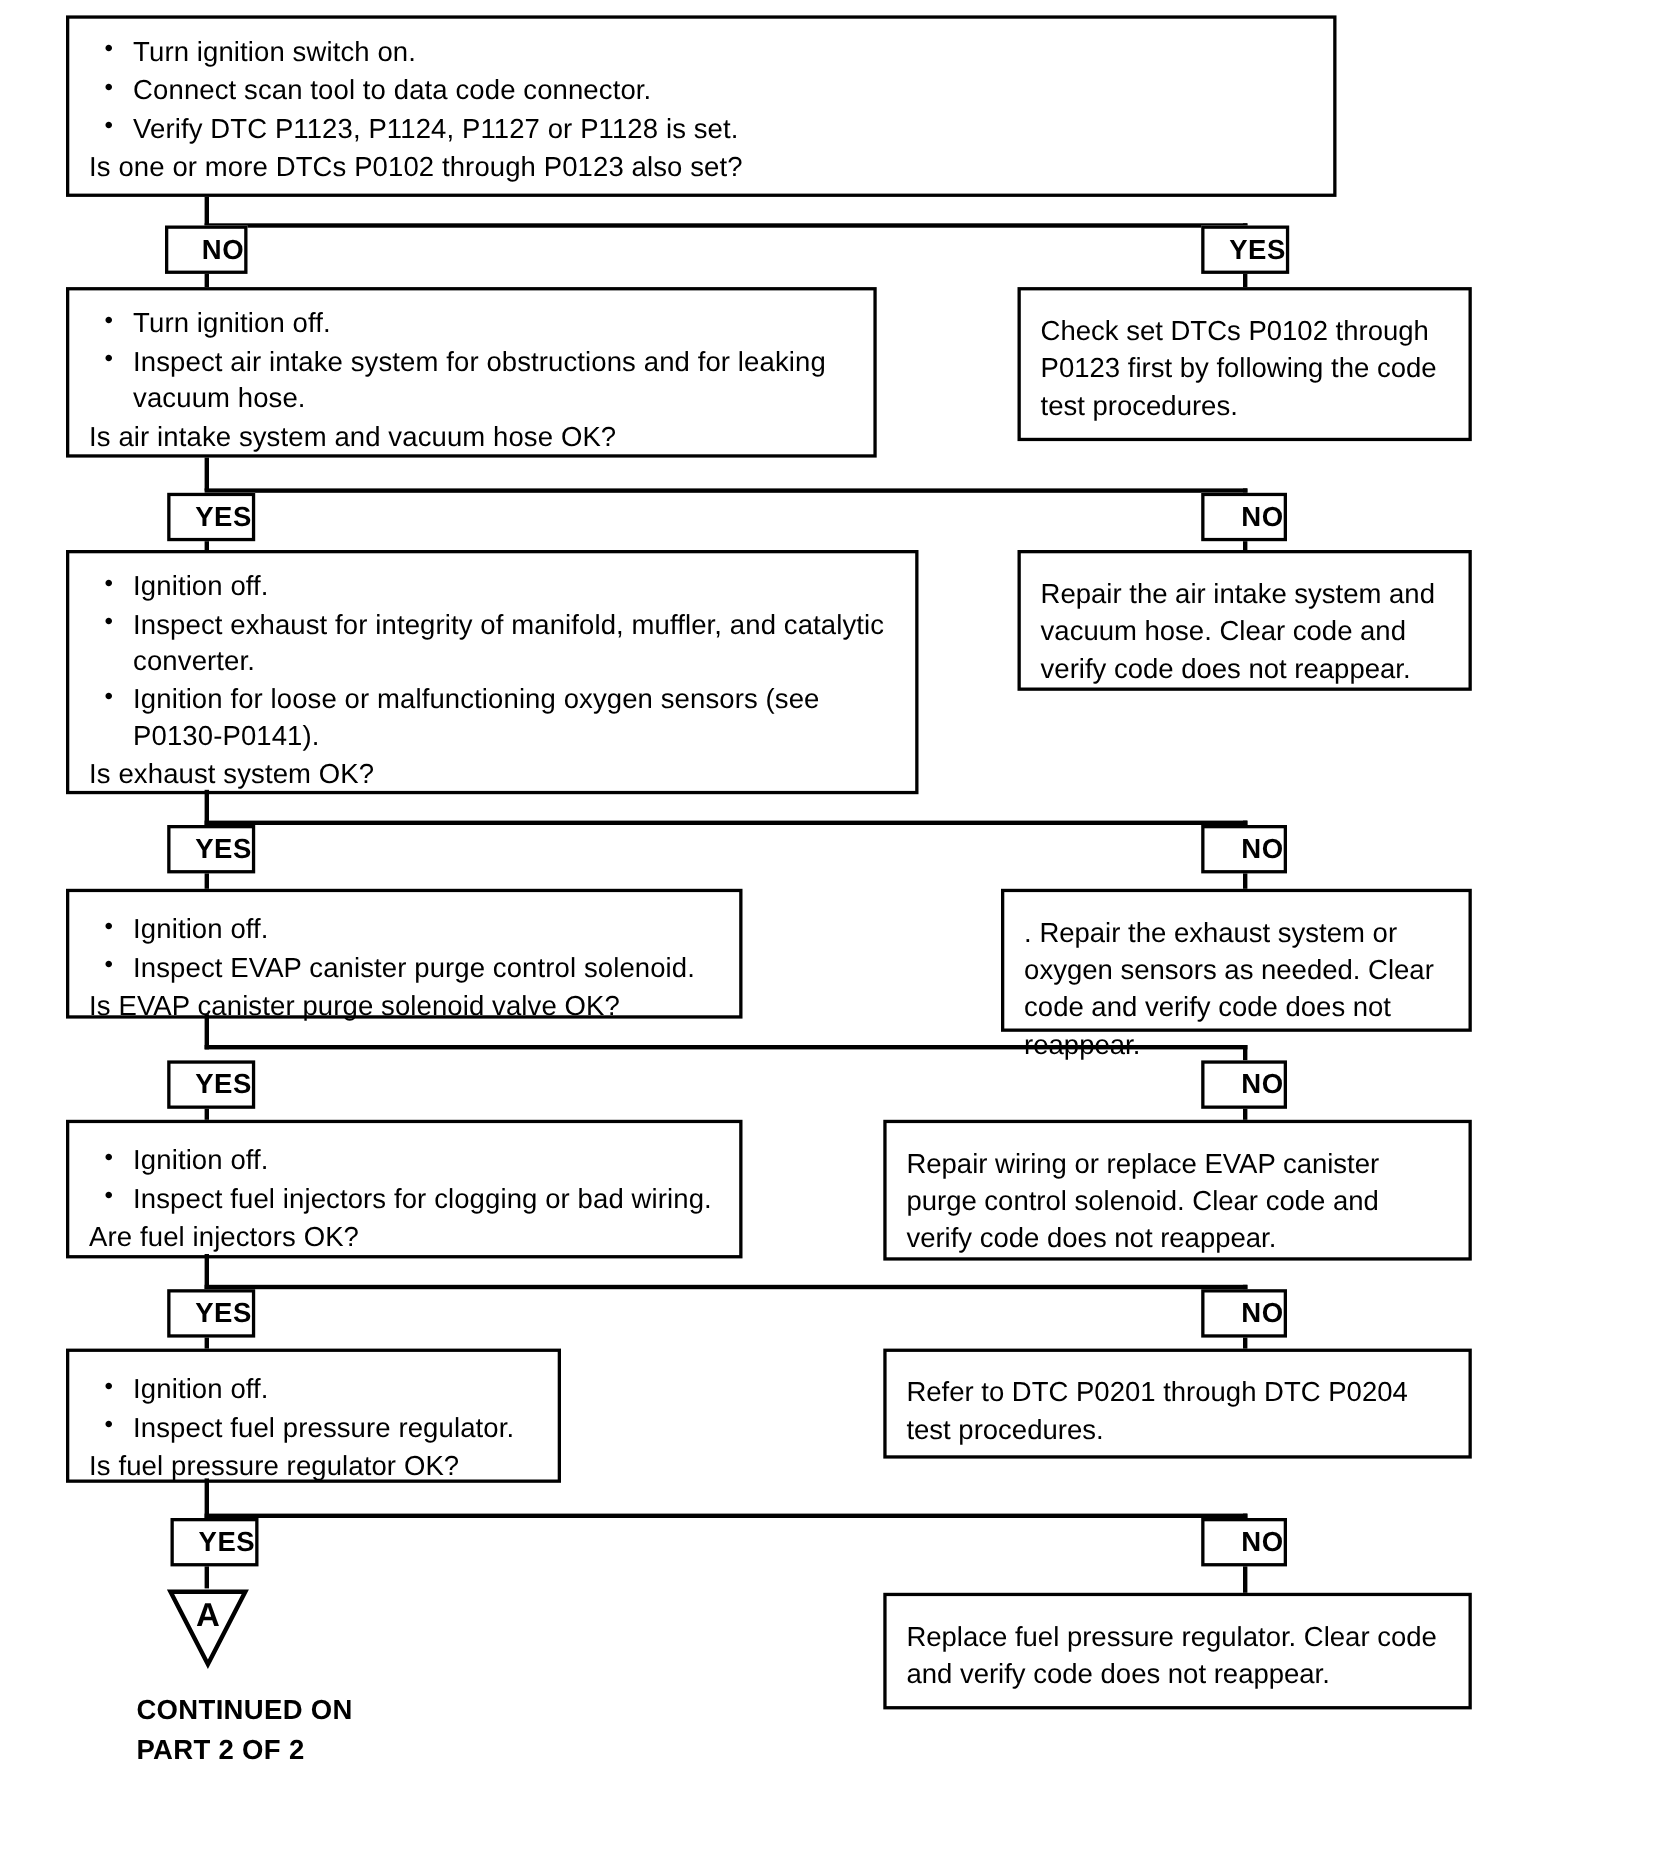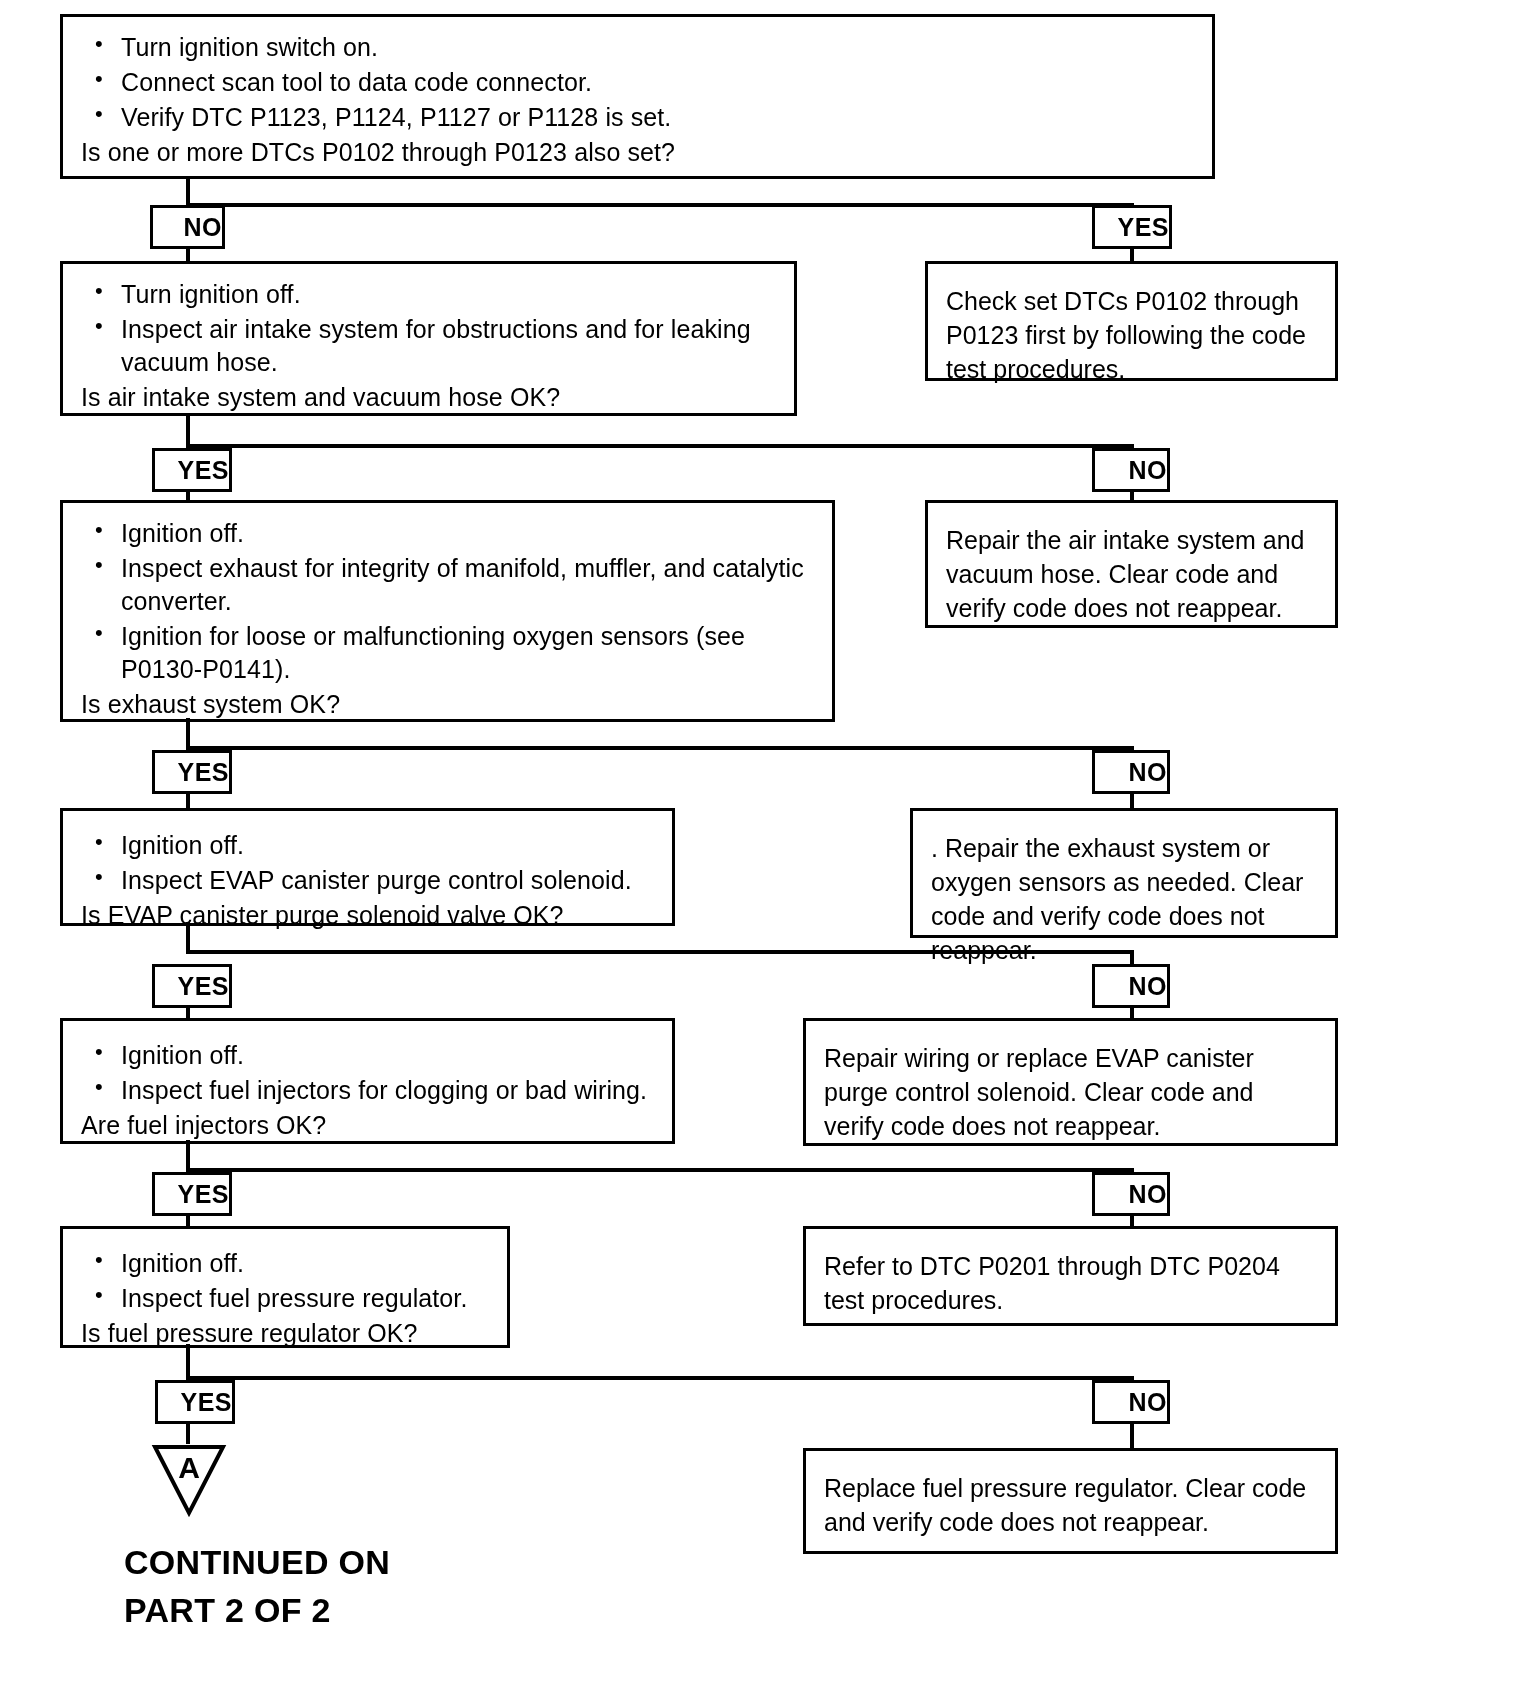--- a/index.html
+++ b/index.html
@@ -88,21 +88,21 @@
   .connector {
     position: absolute;
     width: 78px;
     height: 76px;
   }
   .connector svg { display: block; }
 
   .continued {
     position: absolute;
     font-weight: bold;
-    font-size: 34px;
+    font-size: 25px;
     line-height: 1.42;
     letter-spacing: 0.3px;
     white-space: pre-line;
   }
 </style>
 </head>
 <body>
 
 <div id="canvas">
 
@@ -126,21 +126,21 @@
   <div class="vline" style="left:1130px; top:249px; height:14px;"></div>
 
   <div class="box" style="left:60px; top:261px; width:737px; height:155px;">
     <ul class="bullets">
       <li>Turn ignition off.</li>
       <li>Inspect air intake system for obstructions and for leaking vacuum hose.</li>
     </ul>
     <div class="qline">Is air intake system and vacuum hose OK?</div>
   </div>
 
-  <div class="box" style="left:925px; top:261px; width:413px; height:120px; padding-top:20px;">
+  <div class="box" style="left:925px; top:261px; width:413px; height:140px; padding-top:20px;">
     <div class="plain">Check set DTCs P0102 through P0123 first by following the code test procedures.</div>
   </div>
 
   <div class="vline" style="left:186px; top:416px; height:30px;"></div>
   <div class="hline" style="left:186px; top:444px; width:948px;"></div>
   <div class="vline" style="left:1130px; top:444px; height:6px;"></div>
 
   <div class="tag" style="left:152px; top:448px; width:80px;">YES</div>
   <div class="tag" style="left:1092px; top:448px; width:78px;">NO</div>
 

